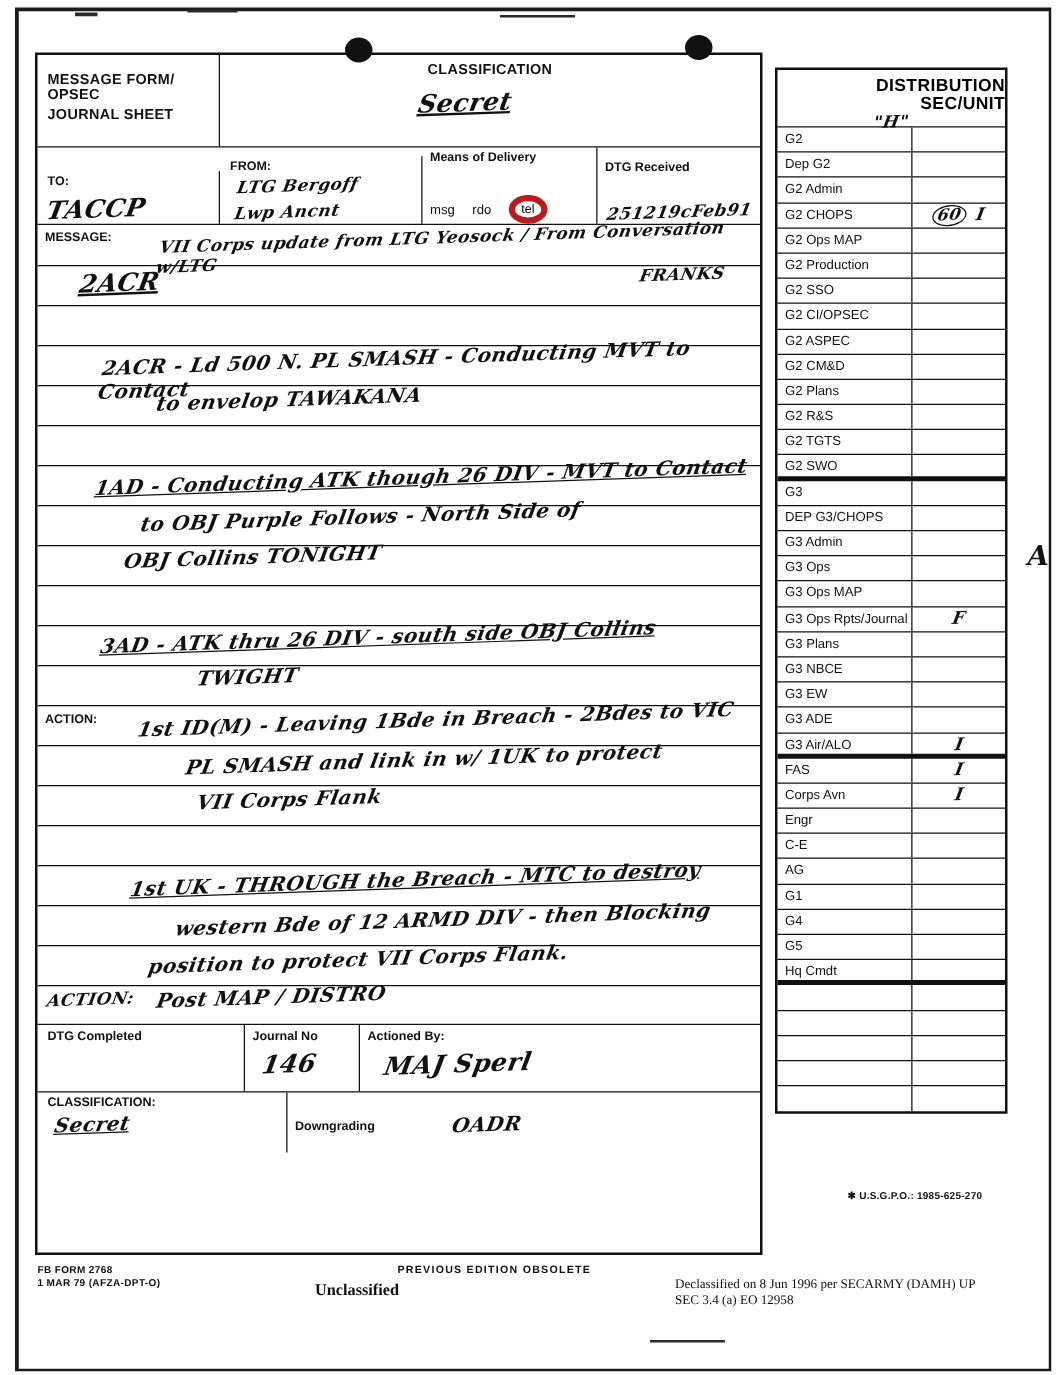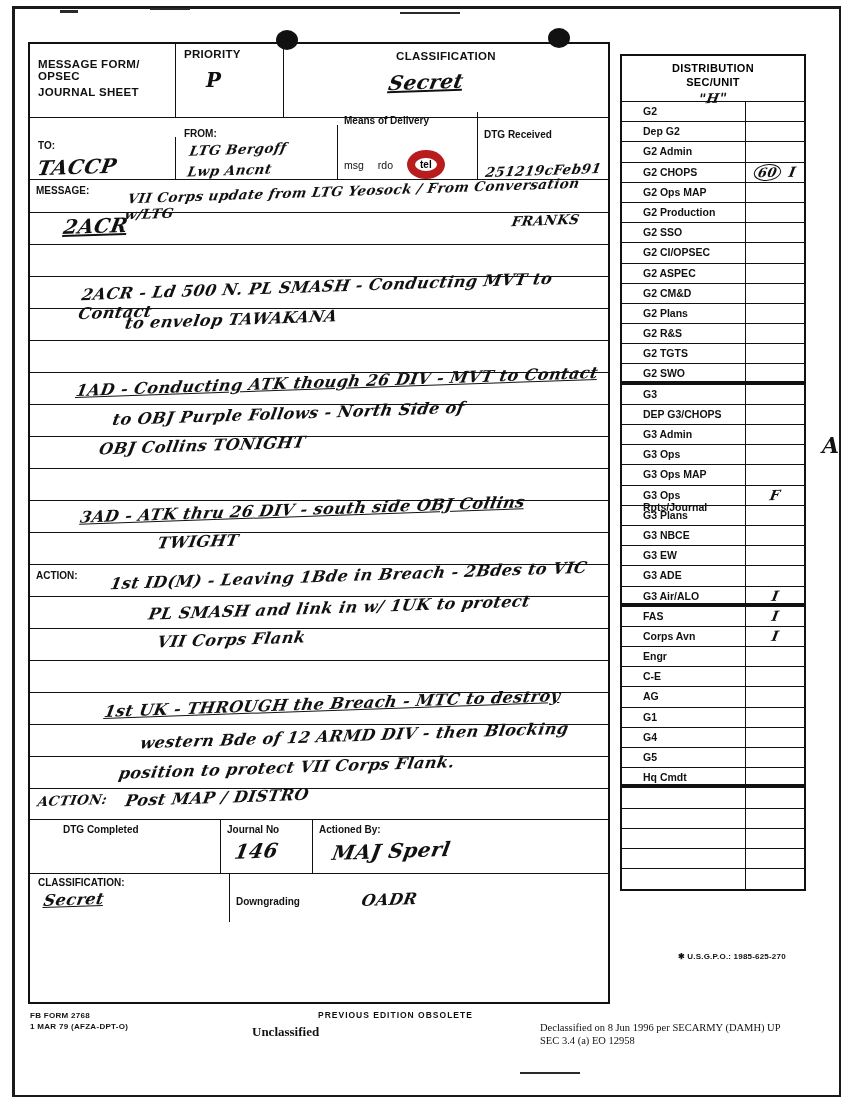--- a/index.html
+++ b/index.html
@@ -50,43 +50,43 @@
   .r2 .c4{flex:1;padding:3px 0 0 6px;}
 
   
   .msg{position:relative;height:640px;}
   .msg .lines{position:absolute;left:0;top:0;right:0;bottom:0;}
   .msg .ln{position:absolute;left:0;right:0;border-bottom:1.2px solid #111;}
   .msg .ml{position:absolute;}
 
   
   .r3{height:54px;}
-  .r3 .c1{width:166px;padding:4px 16px 0 8px;margin-left:25px;}
+  .r3 .c1{width:166px;padding:4px 16px 0 8px;}
   .r3 .c2{width:92px;padding:4px 0 0 6px;}
   .r3 .c3{flex:1;padding:4px 0 0 6px;}
   .r4{height:48px;border-bottom:none;}
   .r4 .c1{width:200px;padding:3px 0 0 8px;}
   .r4 .c2{flex:1;padding:3px 0 0 6px;position:relative;text-decoration:underline;}
 
   
   .formno{position:absolute;left:30px;top:1010px;font-size:8px;font-weight:bold;color:#111;line-height:11px;letter-spacing:.3px;}
   .prev{position:absolute;left:318px;top:1010px;font-size:8.5px;font-weight:bold;letter-spacing:1px;color:#111;}
   .uncl{position:absolute;left:252px;top:1024px;font-size:13px;font-weight:bold;color:#111;font-family:"Liberation Serif",serif;}
   .gpo{position:absolute;left:678px;top:952px;font-size:8px;font-weight:bold;color:#111;letter-spacing:.2px;}
   .declass{position:absolute;left:540px;top:1021px;width:300px;font-size:10.5px;color:#111;font-family:"Liberation Serif",serif;line-height:13px;}
 
   
   .dist{
     position:absolute;left:620px;top:54px;width:186px;border:2px solid #111;box-sizing:border-box;
   }
   .dist-head{height:46px;border-bottom:1.5px solid #111;text-align:center;padding-top:5px;box-sizing:border-box;}
-  .dist-head .t{font-size:11px;font-weight:bold;line-height:14px;letter-spacing:.3px;}
+  .dist-head .t{font-size:14px;font-weight:bold;line-height:14px;letter-spacing:.3px;text-align:right;}
   .dr{display:flex;height:20.2px;border-bottom:1.3px solid #111;box-sizing:border-box;}
   .dr:last-child{border-bottom:none;}
-  .dr .n{width:124px;border-right:1.3px solid #111;box-sizing:border-box;padding:3px 0 0 21px;font-size:10.5px;font-weight:bold;color:#111;}
+  .dr .n{width:108px;border-right:1.3px solid #111;box-sizing:border-box;padding:3px 0 0 6px;font-size:10.5px;font-weight:normal;color:#111;}
   .dr .v{flex:1;box-sizing:border-box;text-align:center;}
   .thick{border-bottom:4px solid #111 !important;}
   .dr .v .hw{font-size:14px;}
   .sidemark{position:absolute;font-family:"DejaVu Serif",serif;font-weight:bold;font-style:italic;color:#111;}
   .speck{position:absolute;background:#2a2a2a;}
 </style>
 </head>
 <body>
 
 <div id="page">
@@ -102,24 +102,20 @@
   <div class="speck" style="left:520px;top:1072px;width:60px;height:2px;"></div>
 
   <div class="form">
 
     <div class="row r1">
       <div class="cell c1 bd-r">
         <div class="lbl">MESSAGE FORM/</div>
         <div class="lbl">OPSEC</div>
         <div class="lbl" style="margin-top:4px;">JOURNAL SHEET</div>
       </div>
-      <div class="cell c2 bd-r">
-        <div class="lbl">PRIORITY</div>
-        <div class="hw hw1" style="margin:8px 0 0 22px;">P</div>
-      </div>
       <div class="cell c3">
         <div class="lbl">CLASSIFICATION</div>
         <div class="hw hw1 hw-s" style="margin:8px 0 0 -40px;text-decoration:underline;">Secret</div>
       </div>
     </div>
 
     <div class="row r2">
       <div class="cell c1 bd-r">
         <div class="lbl-sm">TO:</div>
         <div class="hw hw1 hw-s" style="margin:4px 0 0 0;">TACCP</div>
@@ -127,21 +123,21 @@
       <div class="cell c2 bd-r">
         <div class="lbl-sm">FROM:</div>
         <div class="hw hw3 hw-s" style="margin:2px 0 0 6px;">LTG Bergoff</div>
         <div class="hw hw3 hw-s" style="margin:4px 0 0 4px;">Lwp Ancnt</div>
       </div>
       <div class="cell c3 bd-r">
         <div class="lbl-sm">Means of Delivery</div>
         <div style="margin-top:24px;display:flex;gap:14px;align-items:center;">
           <span class="lbl-sm" style="font-weight:normal;font-size:10.5px;">msg</span>
           <span class="lbl-sm" style="font-weight:normal;font-size:10.5px;">rdo</span>
-          <span style="border:8px solid #b91c1c;border-radius:50%;padding:1px 5px;font-size:10px;font-weight:bold;">tel</span>
+          <span style="border:5px solid #b91c1c;border-radius:50%;padding:1px 5px;font-size:10px;font-weight:normal;">tel</span>
         </div>
       </div>
       <div class="cell c4">
         <div class="lbl-sm">DTG Received</div>
         <div class="hw hw3 hw-s" style="margin:22px 0 0 2px;">251219cFeb91</div>
       </div>
     </div>
 
     <div class="row msg">
       <div class="lines">

